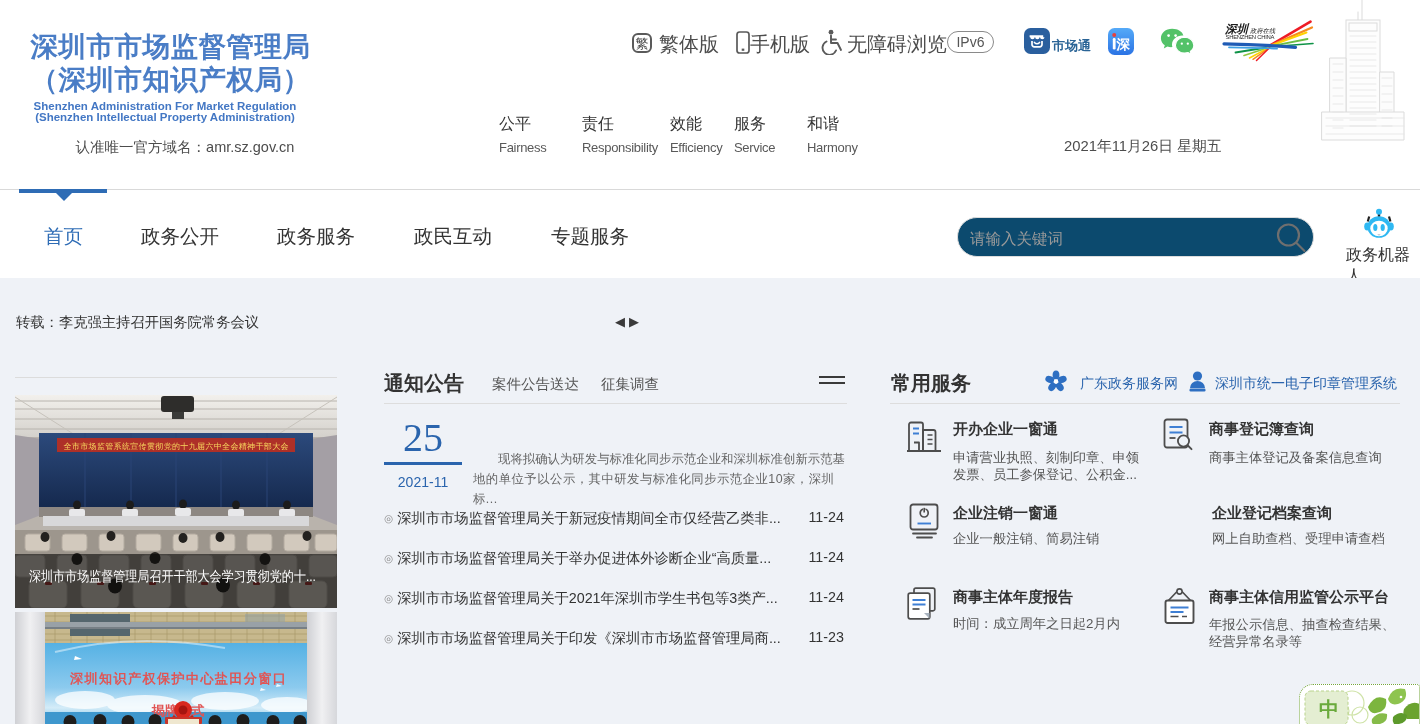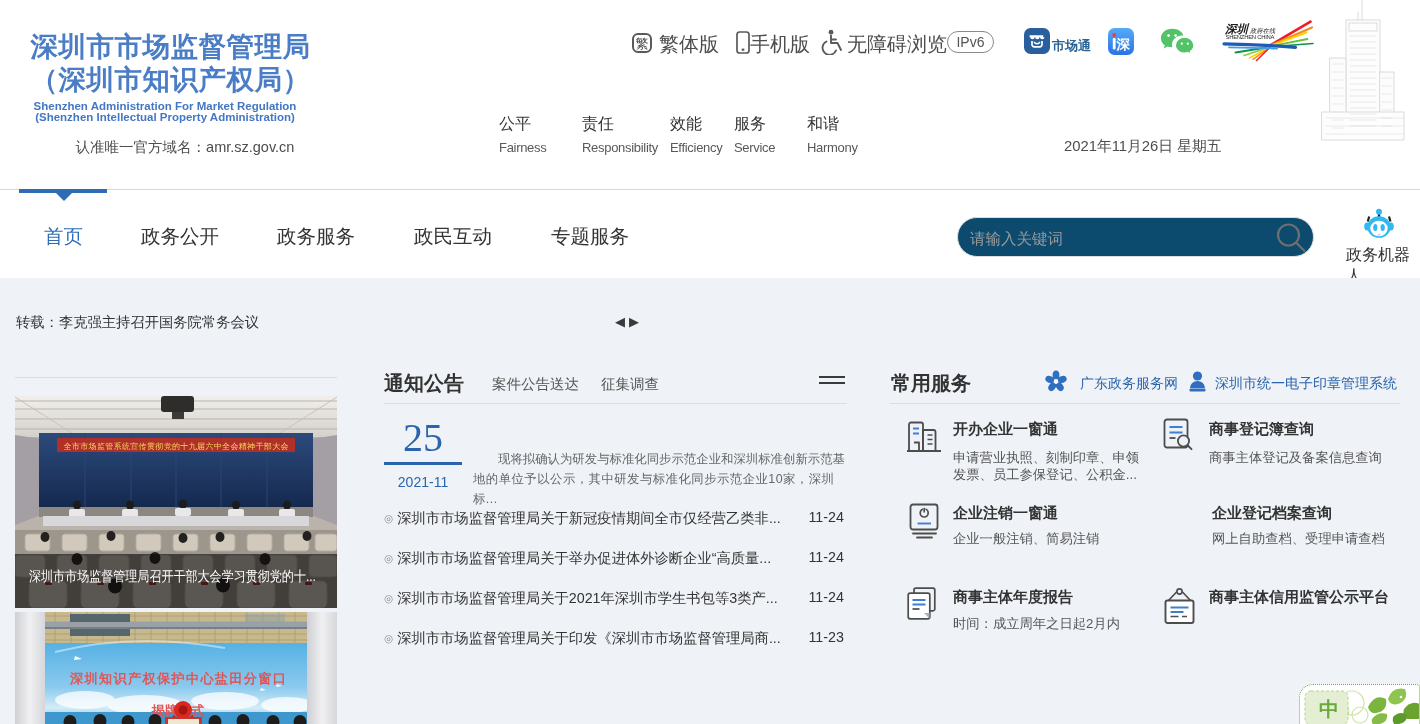--- a/index.html
+++ b/index.html
@@ -472,14 +472,15 @@
     <div class="svc-d" style="left:953px;top:172px">申请营业执照、刻制印章、申领<br>发票、员工参保登记、公积金...</div>
     <div class="svc-t" style="left:1209px;top:142px">商事登记簿查询</div>
     <div class="svc-d" style="left:1209px;top:172px">商事主体登记及备案信息查询</div>
     <div class="svc-t" style="left:953px;top:226px">企业注销一窗通</div>
     <div class="svc-d" style="left:953px;top:253px;width:200px">企业一般注销、简易注销</div>
     <div class="svc-t" style="left:1212px;top:226px">企业登记档案查询</div>
     <div class="svc-d" style="left:1212px;top:253px;width:200px">网上自助查档、受理申请查档</div>
     <div class="svc-t" style="left:953px;top:310px">商事主体年度报告</div>
     <div class="svc-d" style="left:953px;top:338px;width:210px">时间：成立周年之日起2月内</div>
     <div class="svc-t" style="left:1209px;top:310px">商事主体信用监管公示平台</div>
+    <div class="svc-d" style="left:1209px;top:339px">年报公示信息、抽查检查结果、<br>经营异常名录等</div>
   </div>
 </div>
 
 </body></html>

